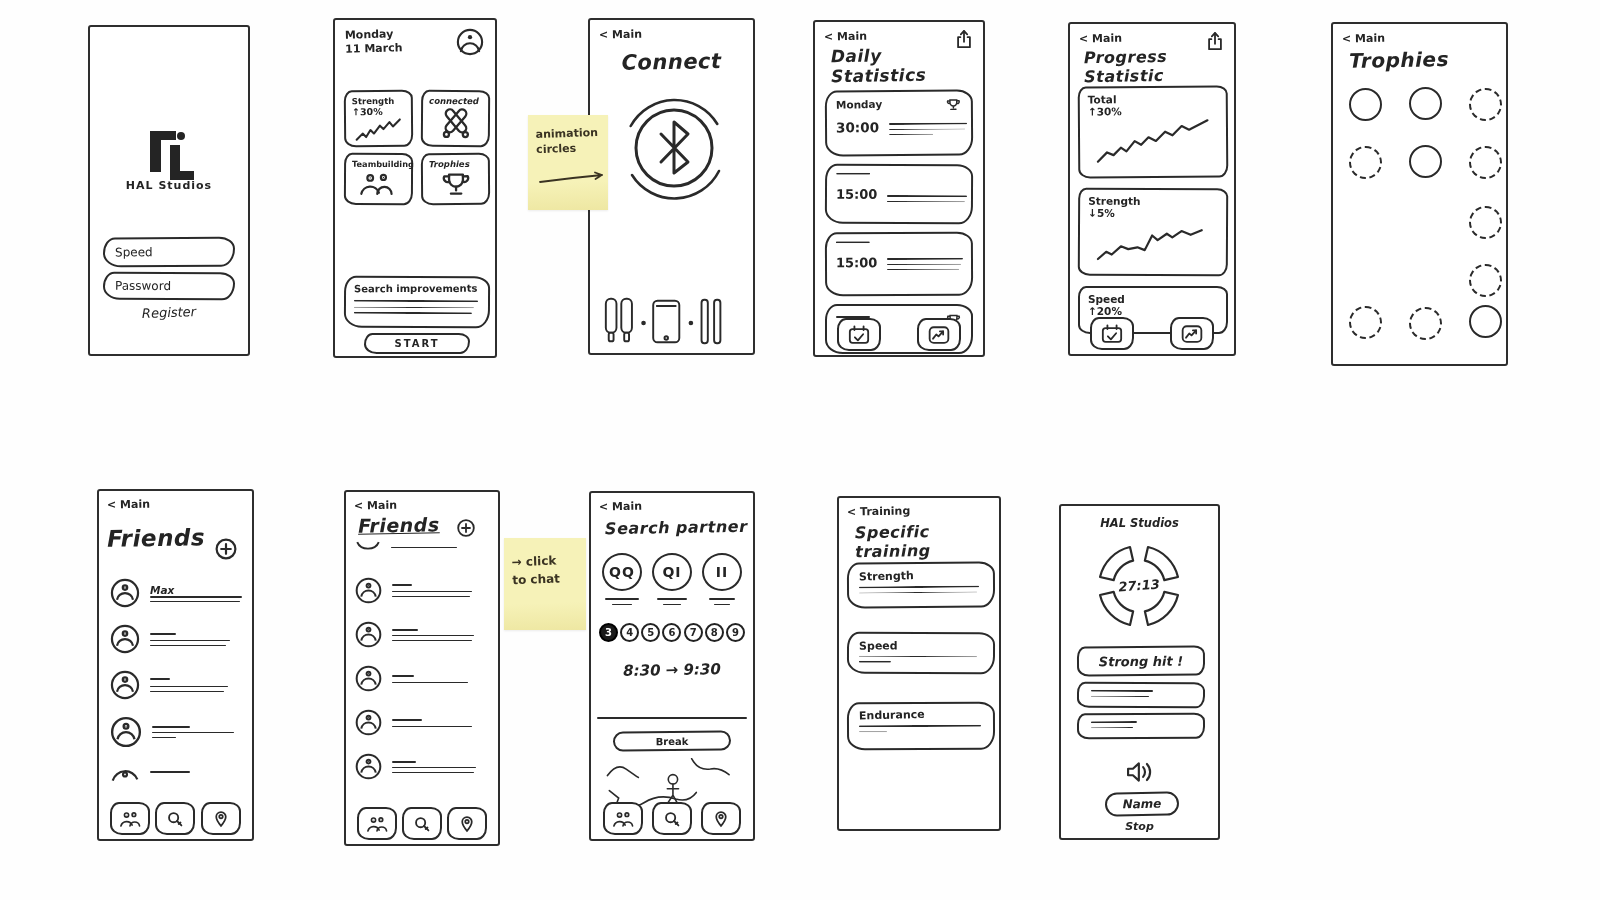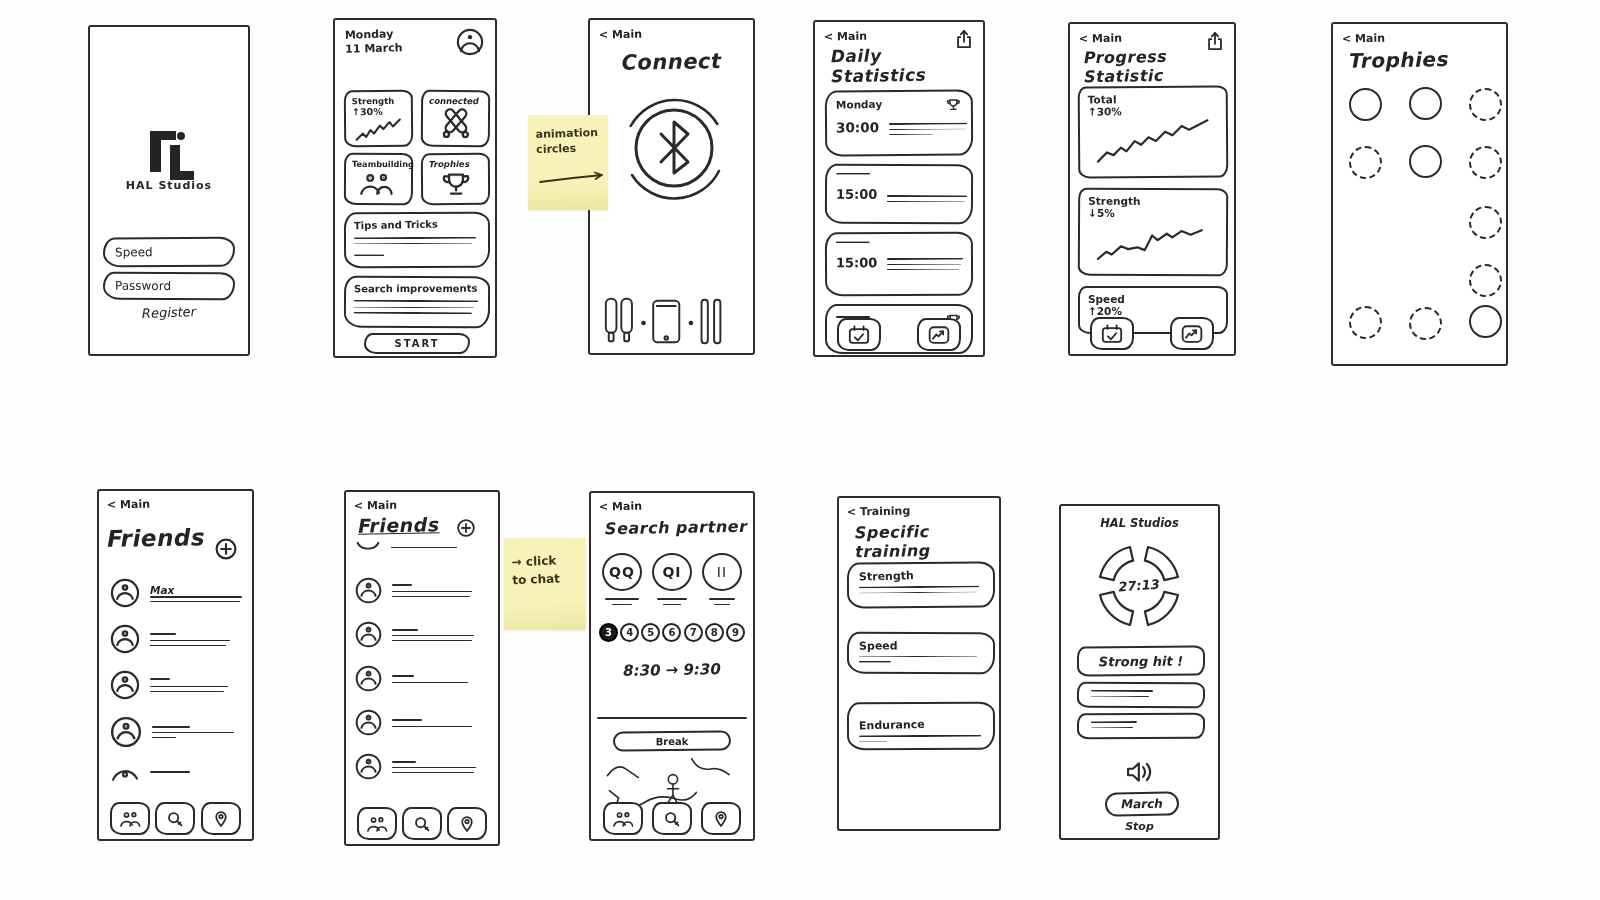--- a/index.html
+++ b/index.html
@@ -104,26 +104,20 @@
       <div style="display:flex;justify-content:center;margin-top:1px;">
         <svg width="38" height="30" viewBox="0 0 30 26" stroke="#2a2a2a" fill="none" stroke-width="2" stroke-linecap="round" stroke-linejoin="round">
           <path d="M9 4 h12 v4.5 a6 6 0 0 1 -12 0 z"></path>
           <path d="M9 5.5 h-4.2 a3.4 3.4 0 0 0 4.4 4.6"></path>
             <path d="M21 5.5 h4.2 a3.4 3.4 0 0 1 -4.4 4.6"></path>
           <path d="M15 14.5 v3.2"></path>
             <path d="M10.5 20.5 h9"></path>
         </svg>
       </div>
     </div>
-    <div class="abs sk rad1" style="left:9px;top:192px;width:146px;height:56px;padding:5px 8px;transform:rotate(-.3deg);">
-      <div style="font-size:10px;font-weight:bold;transform:rotate(-.8deg);">Tips and Tricks</div>
-      <div class="ln" style="width:122px;margin-top:7px;"></div>
-      <div class="lnt" style="width:118px;margin-top:4px;"></div>
-      <div class="ln" style="width:30px;margin-top:10px;"></div>
-    </div>
     <div class="abs sk rad1" style="left:9px;top:256px;width:146px;height:52px;padding:5px 8px;transform:rotate(.3deg);">
       <div style="font-size:10px;font-weight:bold;transform:rotate(-.5deg);">Search improvements</div>
       <div class="ln" style="width:124px;margin-top:6px;"></div>
       <div class="lnt" style="width:120px;margin-top:5px;"></div>
       <div class="ln" style="width:118px;margin-top:4px;"></div>
     </div>
     <div class="abs sk rad1" style="left:29px;top:313px;width:106px;height:21px;display:flex;align-items:center;justify-content:center;font-size:10px;font-weight:bold;letter-spacing:2px;">
       <span>START</span>
     </div>
   </div>
@@ -525,21 +519,21 @@
         <div style="width:40px;height:38px;border:2.4px solid #2a2a2a;border-radius:50%;display:flex;align-items:center;justify-content:center;font-size:14px;font-weight:bold;letter-spacing:1px;box-sizing:border-box;">QQ</div>
         <div class="ln" style="width:34px;margin:7px auto 0;"></div>
         <div class="lnt" style="width:20px;margin:4px auto 0;"></div>
       </div>
       <div style="text-align:center;">
         <div style="width:40px;height:38px;border:2.4px solid #2a2a2a;border-radius:50%;display:flex;align-items:center;justify-content:center;font-size:14px;font-weight:bold;letter-spacing:1px;box-sizing:border-box;">QI</div>
         <div class="ln" style="width:30px;margin:7px auto 0;"></div>
         <div class="lnt" style="width:18px;margin:4px auto 0;"></div>
       </div>
       <div style="text-align:center;">
-        <div style="width:40px;height:38px;border:2.4px solid #2a2a2a;border-radius:50%;display:flex;align-items:center;justify-content:center;font-size:14px;font-weight:normal;letter-spacing:1px;box-sizing:border-box;">II</div>
+        <div style="width:40px;height:38px;border:2.4px solid #2a2a2a;border-radius:50%;display:flex;align-items:center;justify-content:center;font-size:14px;font-weight:bold;letter-spacing:1px;box-sizing:border-box;">II</div>
         <div class="ln" style="width:26px;margin:7px auto 0;"></div>
         <div class="lnt" style="width:16px;margin:4px auto 0;"></div>
       </div>
     </div>
     <div class="abs" style="left:8px;top:130px;right:8px;display:flex;justify-content:space-between;">
       <div class="numc sel">3</div>
       <div class="numc">4</div>
       <div class="numc">5</div>
       <div class="numc">6</div>
       <div class="numc">7</div>
@@ -594,21 +588,21 @@
     <div class="abs sk rad1" style="left:8px;top:64px;width:148px;height:46px;padding:5px 10px;transform:rotate(-.4deg);">
       <div style="font-size:11px;font-weight:bold;transform:rotate(-1deg);">Strength</div>
       <div class="ln" style="width:120px;margin-top:4px;"></div>
       <div class="lnt" style="width:118px;margin-top:4px;"></div>
     </div>
     <div class="abs sk rad1" style="left:8px;top:134px;width:148px;height:42px;padding:5px 10px;transform:rotate(.3deg);">
       <div style="font-size:11px;font-weight:bold;transform:rotate(-1deg);">Speed</div>
       <div class="lnt" style="width:118px;margin-top:4px;"></div>
       <div class="ln" style="width:32px;margin-top:4px;"></div>
     </div>
-    <div class="abs sk rad1" style="left:8px;top:204px;width:148px;height:48px;padding:14px 10px;transform:rotate(-.3deg);">
+    <div class="abs sk rad1" style="left:8px;top:204px;width:148px;height:48px;padding:4px 10px;transform:rotate(-.3deg);">
       <div style="font-size:11px;font-weight:bold;transform:rotate(-1deg);">Endurance</div>
       <div class="ln" style="width:122px;margin-top:4px;"></div>
       <div class="lnt" style="width:28px;margin-top:4px;"></div>
     </div>
   </div>
 
   <div class="screen" style="left:1059px;top:504px;width:161px;height:336px;">
     <div class="abs hand" style="left:0;top:10px;width:100%;text-align:center;font-size:11.5px;font-weight:bold;font-style:italic;">HAL Studios</div>
     <div class="abs" style="left:30px;top:32px;width:96px;height:96px;">
       <svg width="96" height="96" viewBox="0 0 96 96">
@@ -633,18 +627,18 @@
       <div class="lnt" style="width:42px;margin-top:4px;"></div>
     </div>
     <div class="abs" style="left:62px;top:252px;">
       <svg width="36" height="28" viewBox="0 0 32 26" stroke="#2a2a2a" fill="none" stroke-width="2" stroke-linecap="round" stroke-linejoin="round">
         <path d="M4 10 h4.5 l5.5 -5 v16 l-5.5 -5 H4 z"></path>
         <path d="M18 8.5 a6.8 6.8 0 0 1 0 9"></path>
           <path d="M21.5 5.5 a11 11 0 0 1 0 15"></path>
       </svg>
     </div>
     <div class="abs sk pill" style="left:44px;top:286px;width:74px;height:24px;display:flex;align-items:center;justify-content:center;font-size:12px;font-weight:bold;font-style:italic;transform:rotate(-1deg);">
-      <span>March</span>
+      <span>Name</span>
     </div>
     <div class="abs hand" style="left:0;top:314px;width:100%;text-align:center;font-size:11px;font-weight:bold;font-style:italic;">Stop</div>
   </div>
 
 </div>
 
 </body></html>

